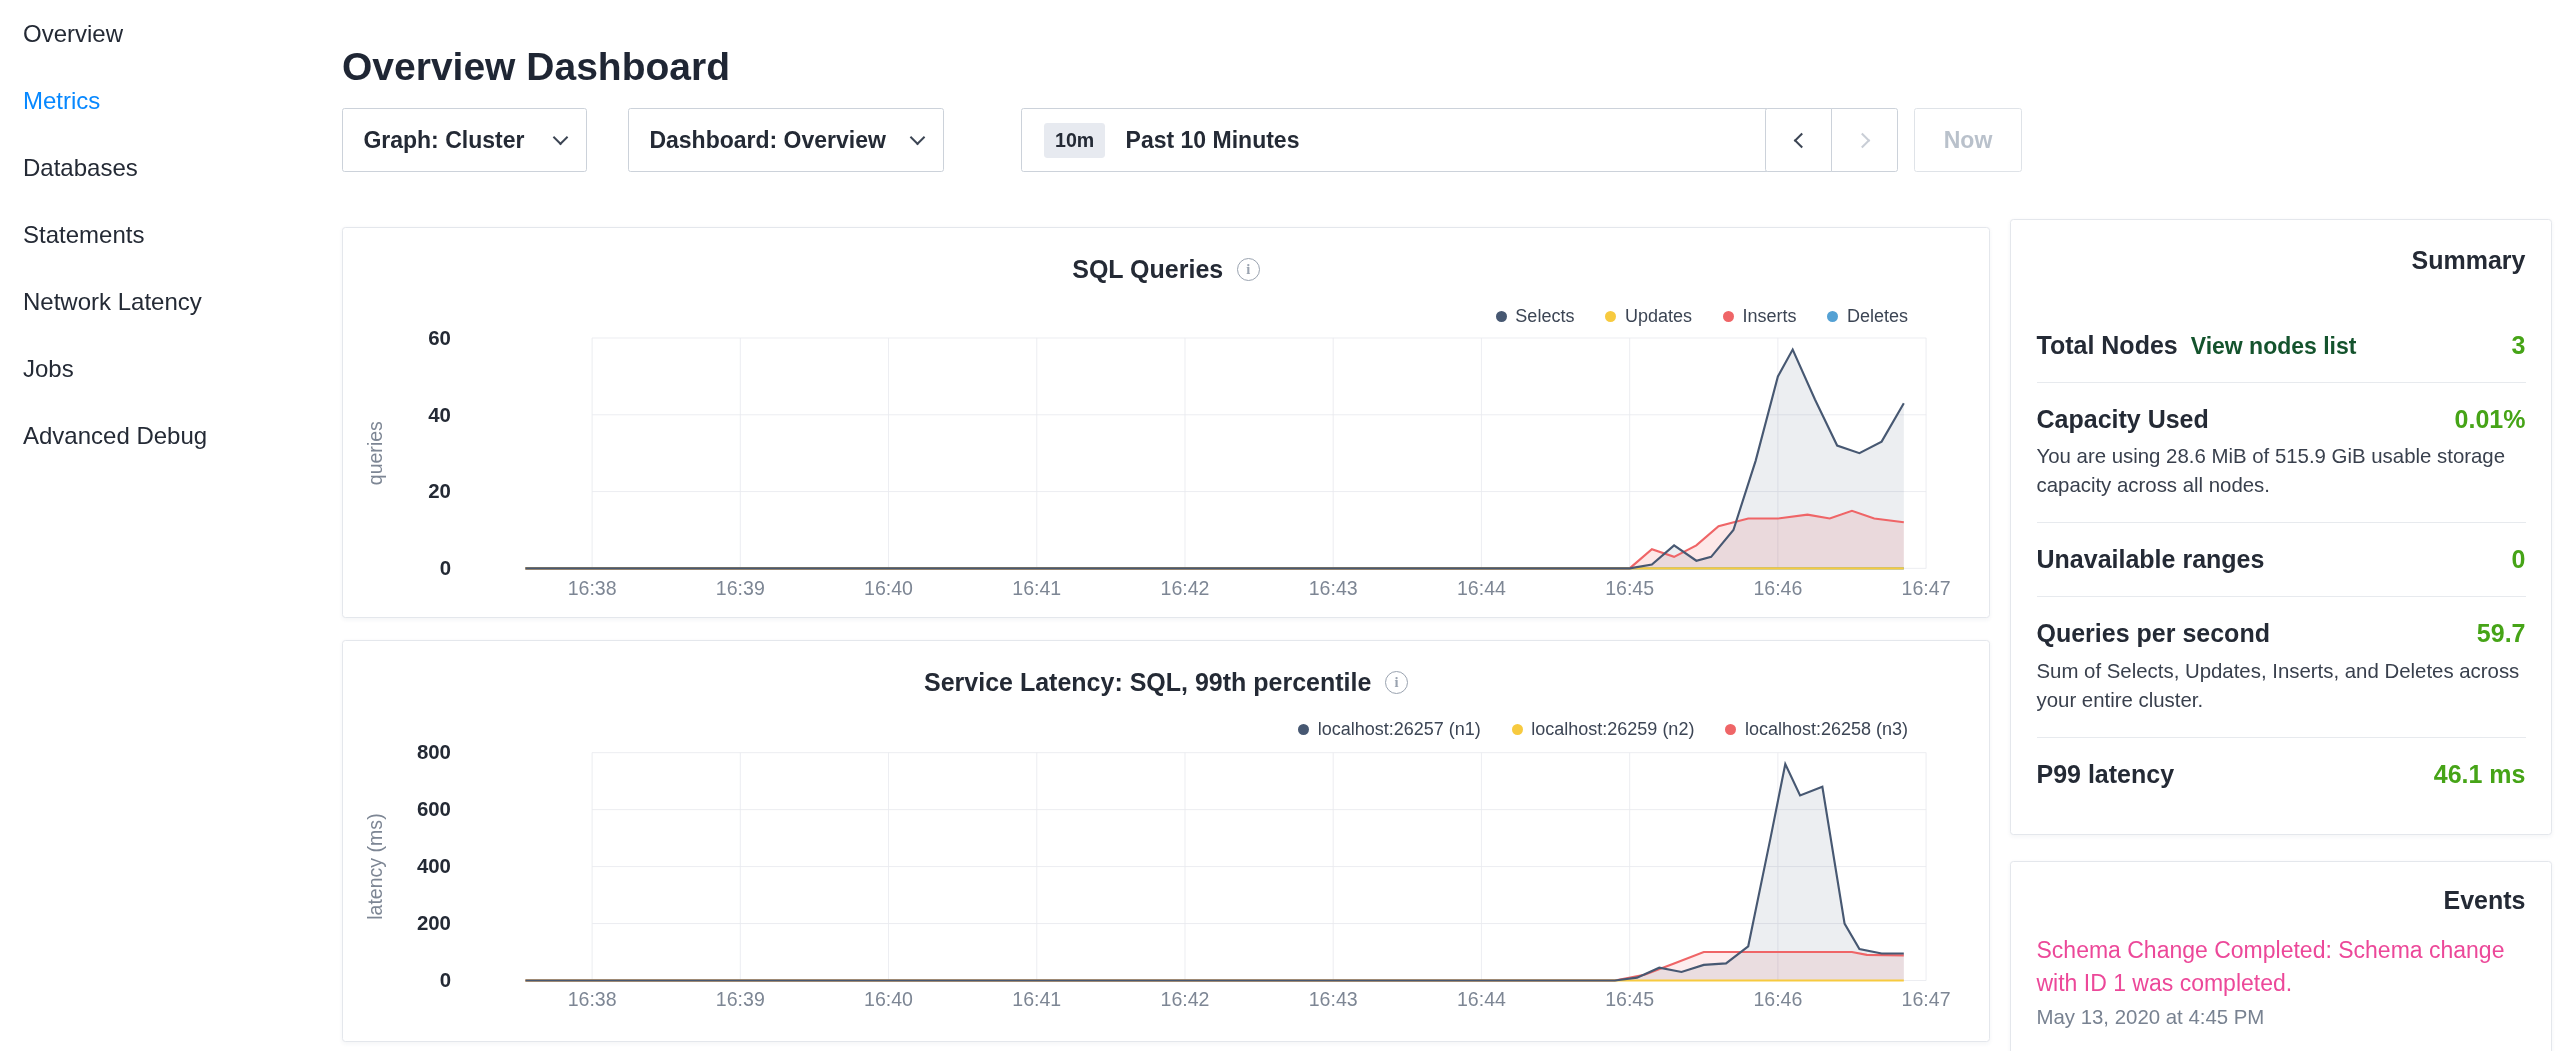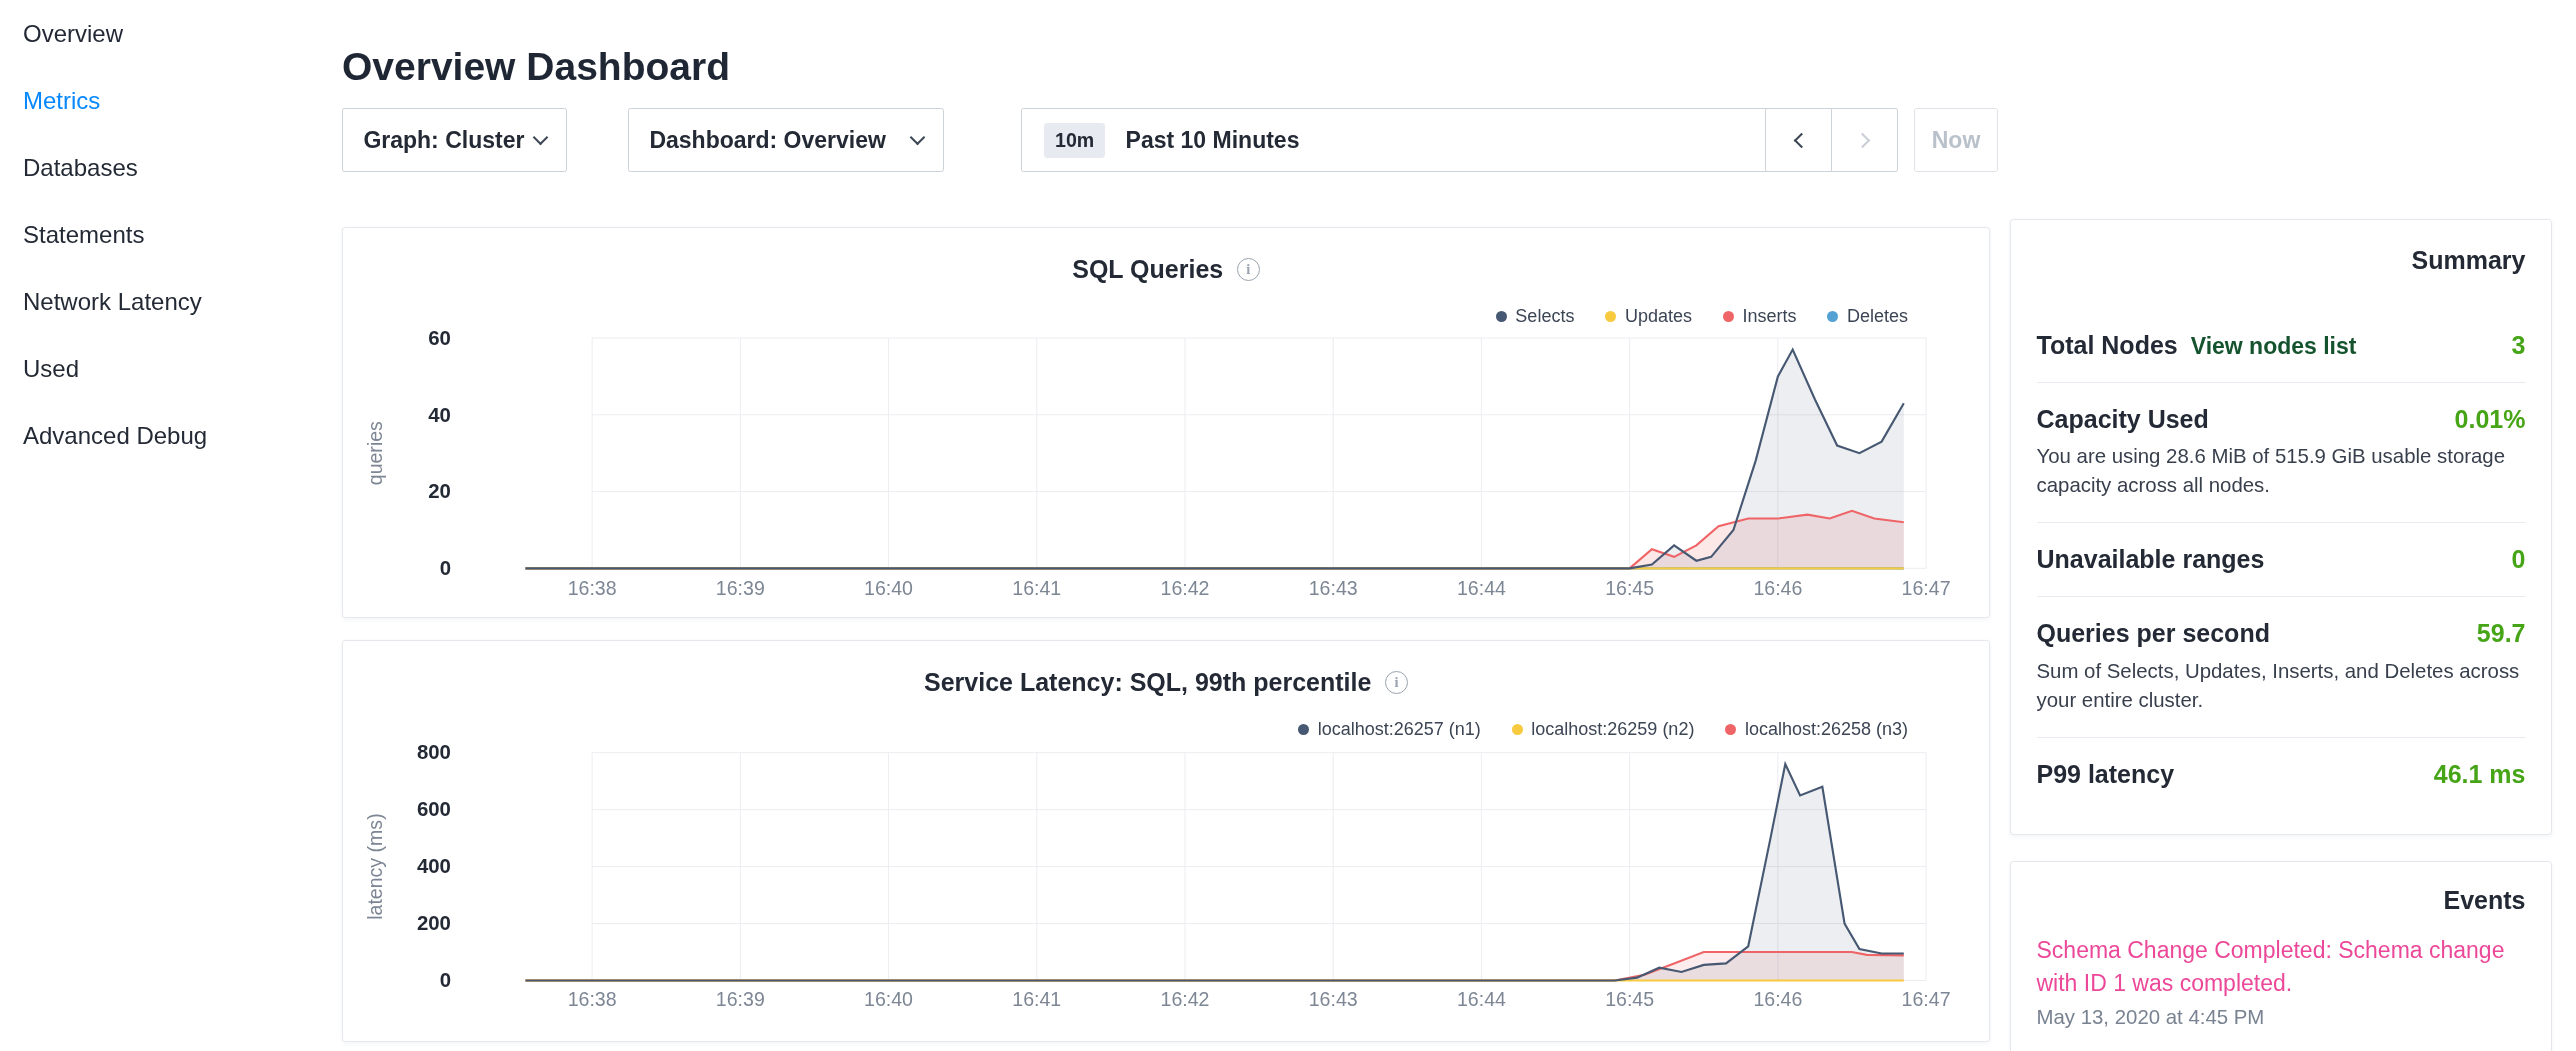--- a/index.html
+++ b/index.html
@@ -11,38 +11,38 @@
   
   .sidebar{position:absolute;left:0;top:0;width:306px;text-align:right;}
   .nav-item{height:67px;display:flex;align-items:center;padding-left:23px;
     font-size:24px;color:#242a35;cursor:pointer;}
   .nav-item.active{color:#0788ff;font-weight:500;}
   
   .page-title{position:absolute;left:342px;top:18.7px;font-size:39px;font-weight:600;color:#1f2634;}
   .btn{position:absolute;top:108px;height:64px;background:#fff;border:0.9px solid #ccd2da;
     border-radius:2.6px;display:flex;align-items:center;font-size:23px;font-weight:600;
     box-sizing:border-box;cursor:pointer;color:#242a35;}
-  #graph-btn{left:342px;width:225px;padding:0 20.4px;justify-content:space-between;}
+  #graph-btn{left:342px;width:245px;padding:0 20.4px;justify-content:space-between;}
   #dashboard-btn{left:628px;width:316px;padding:0 20.4px;justify-content:space-between;}
   #time-btn{left:1021px;width:844px;padding:0 22px;}
   .time-badge{background:#e7eaf0;border-radius:3.4px;padding:6px 11px;font-size:19.6px;
     font-weight:700;margin-right:20.4px;color:#242a35;}
   .time-label{font-size:23px;font-weight:600;}
   .chev{width:11px;height:11px;border-right:2.6px solid #3c4554;border-bottom:2.6px solid #3c4554;
     display:inline-block;box-sizing:border-box;}
   .chev-down{transform:rotate(45deg);margin-top:-5.1px;}
   .chev-left{transform:rotate(135deg);margin-left:5.1px;}
   .chev-right{transform:rotate(-45deg);margin-right:5.1px;border-color:#c9ced6;}
   #time-chev{margin-left:auto;}
   .arrow-group{position:absolute;left:1765px;top:108px;display:flex;}
   .arrow-btn{width:67px;height:64px;background:#fff;border:0.9px solid #ccd2da;box-sizing:border-box;
     display:flex;align-items:center;justify-content:center;cursor:pointer;}
   .arrow-btn:first-child{border-radius:2.6px 0 0 2.6px;}
   .arrow-btn:last-child{border-radius:0 2.6px 2.6px 0;margin-left:-0.9px;cursor:default;}
-  #now-btn{position:absolute;left:1914px;top:108px;width:84px;height:64px;background:#fff;
+  #now-btn{position:absolute;left:1914px;top:108px;width:108px;height:64px;background:#fff;
     border:0.9px solid #dfe3e8;border-radius:2.6px;color:#b9c1cb;font-size:23px;font-weight:600;
     display:flex;align-items:center;justify-content:center;box-sizing:border-box;cursor:default;}
   
   .card{position:absolute;background:#fff;border:0.9px solid #e4e7ec;border-radius:3.4px;
     box-shadow:0 1.7px 4.3px rgba(44,59,93,0.05);box-sizing:border-box;}
   #chart-card-0{left:342px;top:227px;width:1648px;height:391px;}
   #chart-card-1{left:342px;top:640px;width:1648px;height:402px;}
   #summary-card{left:2010px;top:219px;width:542px;height:616px;padding:0 25.5px;}
   #events-card{left:2010px;top:861px;width:542px;height:247px;padding:0 25.5px;}
   
@@ -78,21 +78,21 @@
 </style>
 </head>
 <body>
 
 <nav class="sidebar">
     <div class="nav-item">Overview</div>
     <div class="nav-item active">Metrics</div>
     <div class="nav-item">Databases</div>
     <div class="nav-item">Statements</div>
     <div class="nav-item">Network Latency</div>
-    <div class="nav-item">Used</div>
+    <div class="nav-item">Jobs</div>
     <div class="nav-item">Advanced Debug</div>
   </nav>
 
 <h1 class="page-title">Overview Dashboard</h1>
 
 <div class="btn" id="graph-btn">
   <span>Graph: Cluster</span>
   <span class="chev chev-down"></span>
 </div>
 

